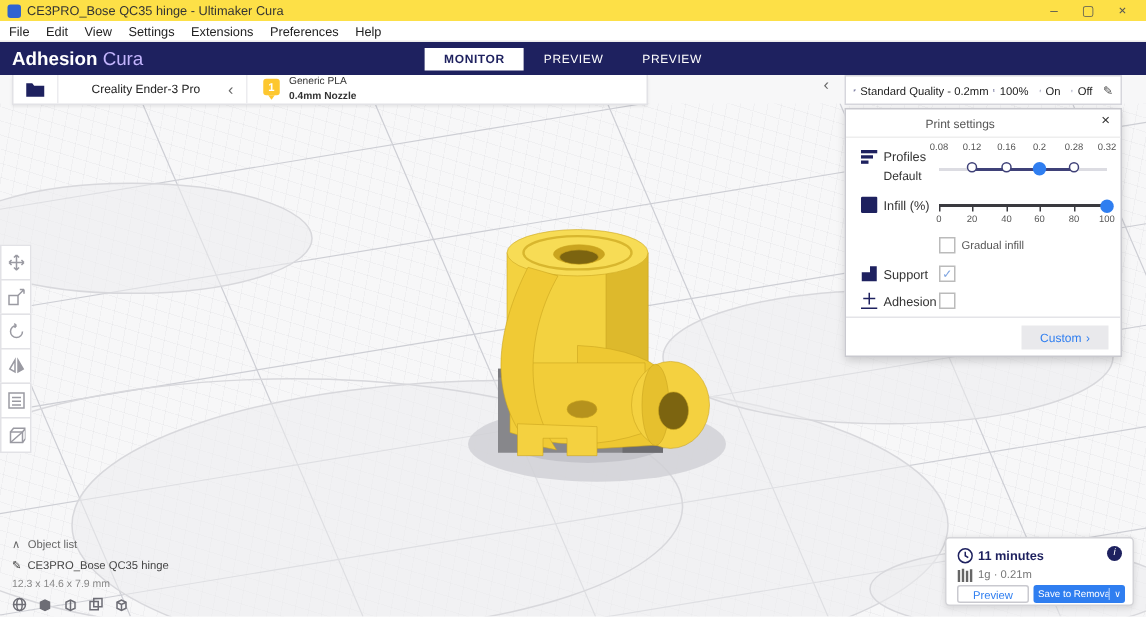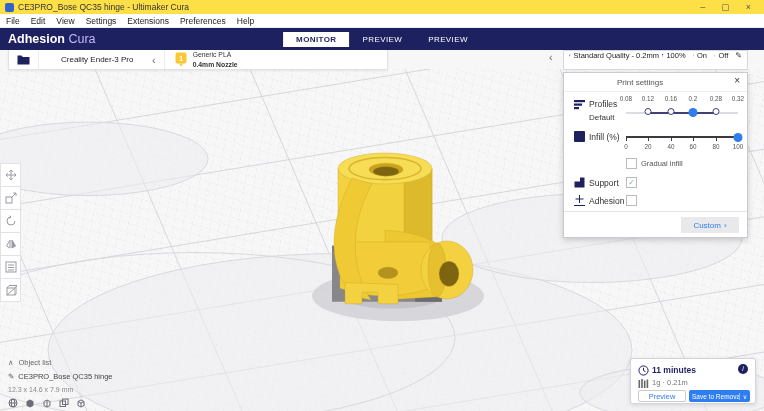--- a/index.html
+++ b/index.html
@@ -22,35 +22,35 @@
     display:flex; align-items:center; }
   .brand { margin-left:8px; font-size:12.5px; color:#fff; font-weight:bold; white-space:nowrap; }
   .brand .light { font-weight:normal; color:#c4b5fd; }
   .tabs { position:absolute; left:50%; transform:translateX(-50%); height:22px; display:flex; align-items:center; }
   .tab { font-size:8px; color:#fff; padding:3px 13px; letter-spacing:.4px; white-space:nowrap; }
   .tab.active { background:#fff; color:#1e215f; font-weight:bold; }
   .header-actions { margin-left:auto; display:flex; gap:5px; margin-right:7px; }
   .outline-btn { border:1px solid #fff; color:#fff; font-size:7.5px; padding:2px 7px; border-radius:2px; white-space:nowrap; }
 
   
-  .printer-bar { position:absolute; top:50px; left:8px; width:380px; height:20px; background:#fff;
+  .printer-bar { position:absolute; top:50px; left:8px; width:424px; height:20px; background:#fff;
     border:1px solid #e2e2e6; border-top:none; box-shadow:0 1px 2px rgba(0,0,0,.08);
     display:flex; align-items:center; z-index:30; }
   .folder-box { width:30px; height:100%; border-right:1px solid #ececef; display:flex; align-items:center; justify-content:center; }
   .printer-name { flex:0 0 105px; font-size:8px; color:#222; padding-left:22px; white-space:nowrap; }
   .bar-chevron { font-size:11px; color:#666; padding:0 8px; line-height:18px; }
   .bar-divider { width:1px; height:100%; background:#ececef; }
   .material-box { display:flex; align-items:center; gap:6px; padding-left:10px; }
   .material-text { font-size:6.8px; color:#333; line-height:1.35; }
   .material-text .nozzle { font-weight:bold; }
 
   .back-chevron { position:absolute; top:51px; left:549px; font-size:11px; color:#666; z-index:30; }
 
   .settings-toolbar { position:absolute; top:50px; left:563px; width:185px; height:20px; background:#fff;
-    border:1px solid #d6d6dc; display:flex; z-index:30;
+    border:1px solid #d6d6dc; display:flex; align-items:center; z-index:30;
     font-size:7.5px; color:#222; padding:0 5px; gap:3px; }
   .st-profile { white-space:nowrap; margin-right:auto; }
   .st-val { white-space:nowrap; margin-right:4px; }
   .pencil { font-size:8px; color:#444; }
 
   
   .print-panel { position:absolute; top:72px; left:563px; width:185px; height:166px; background:#fff;
     border:1px solid #c9c9cf; box-shadow:0 2px 6px rgba(0,0,0,.18); z-index:28; }
   .pp-title { position:absolute; top:5px; left:9px; font-size:8px; color:#555;padding-left:44px; }
   .pp-close { position:absolute; top:2px; right:7px; font-size:10px; color:#333; }

